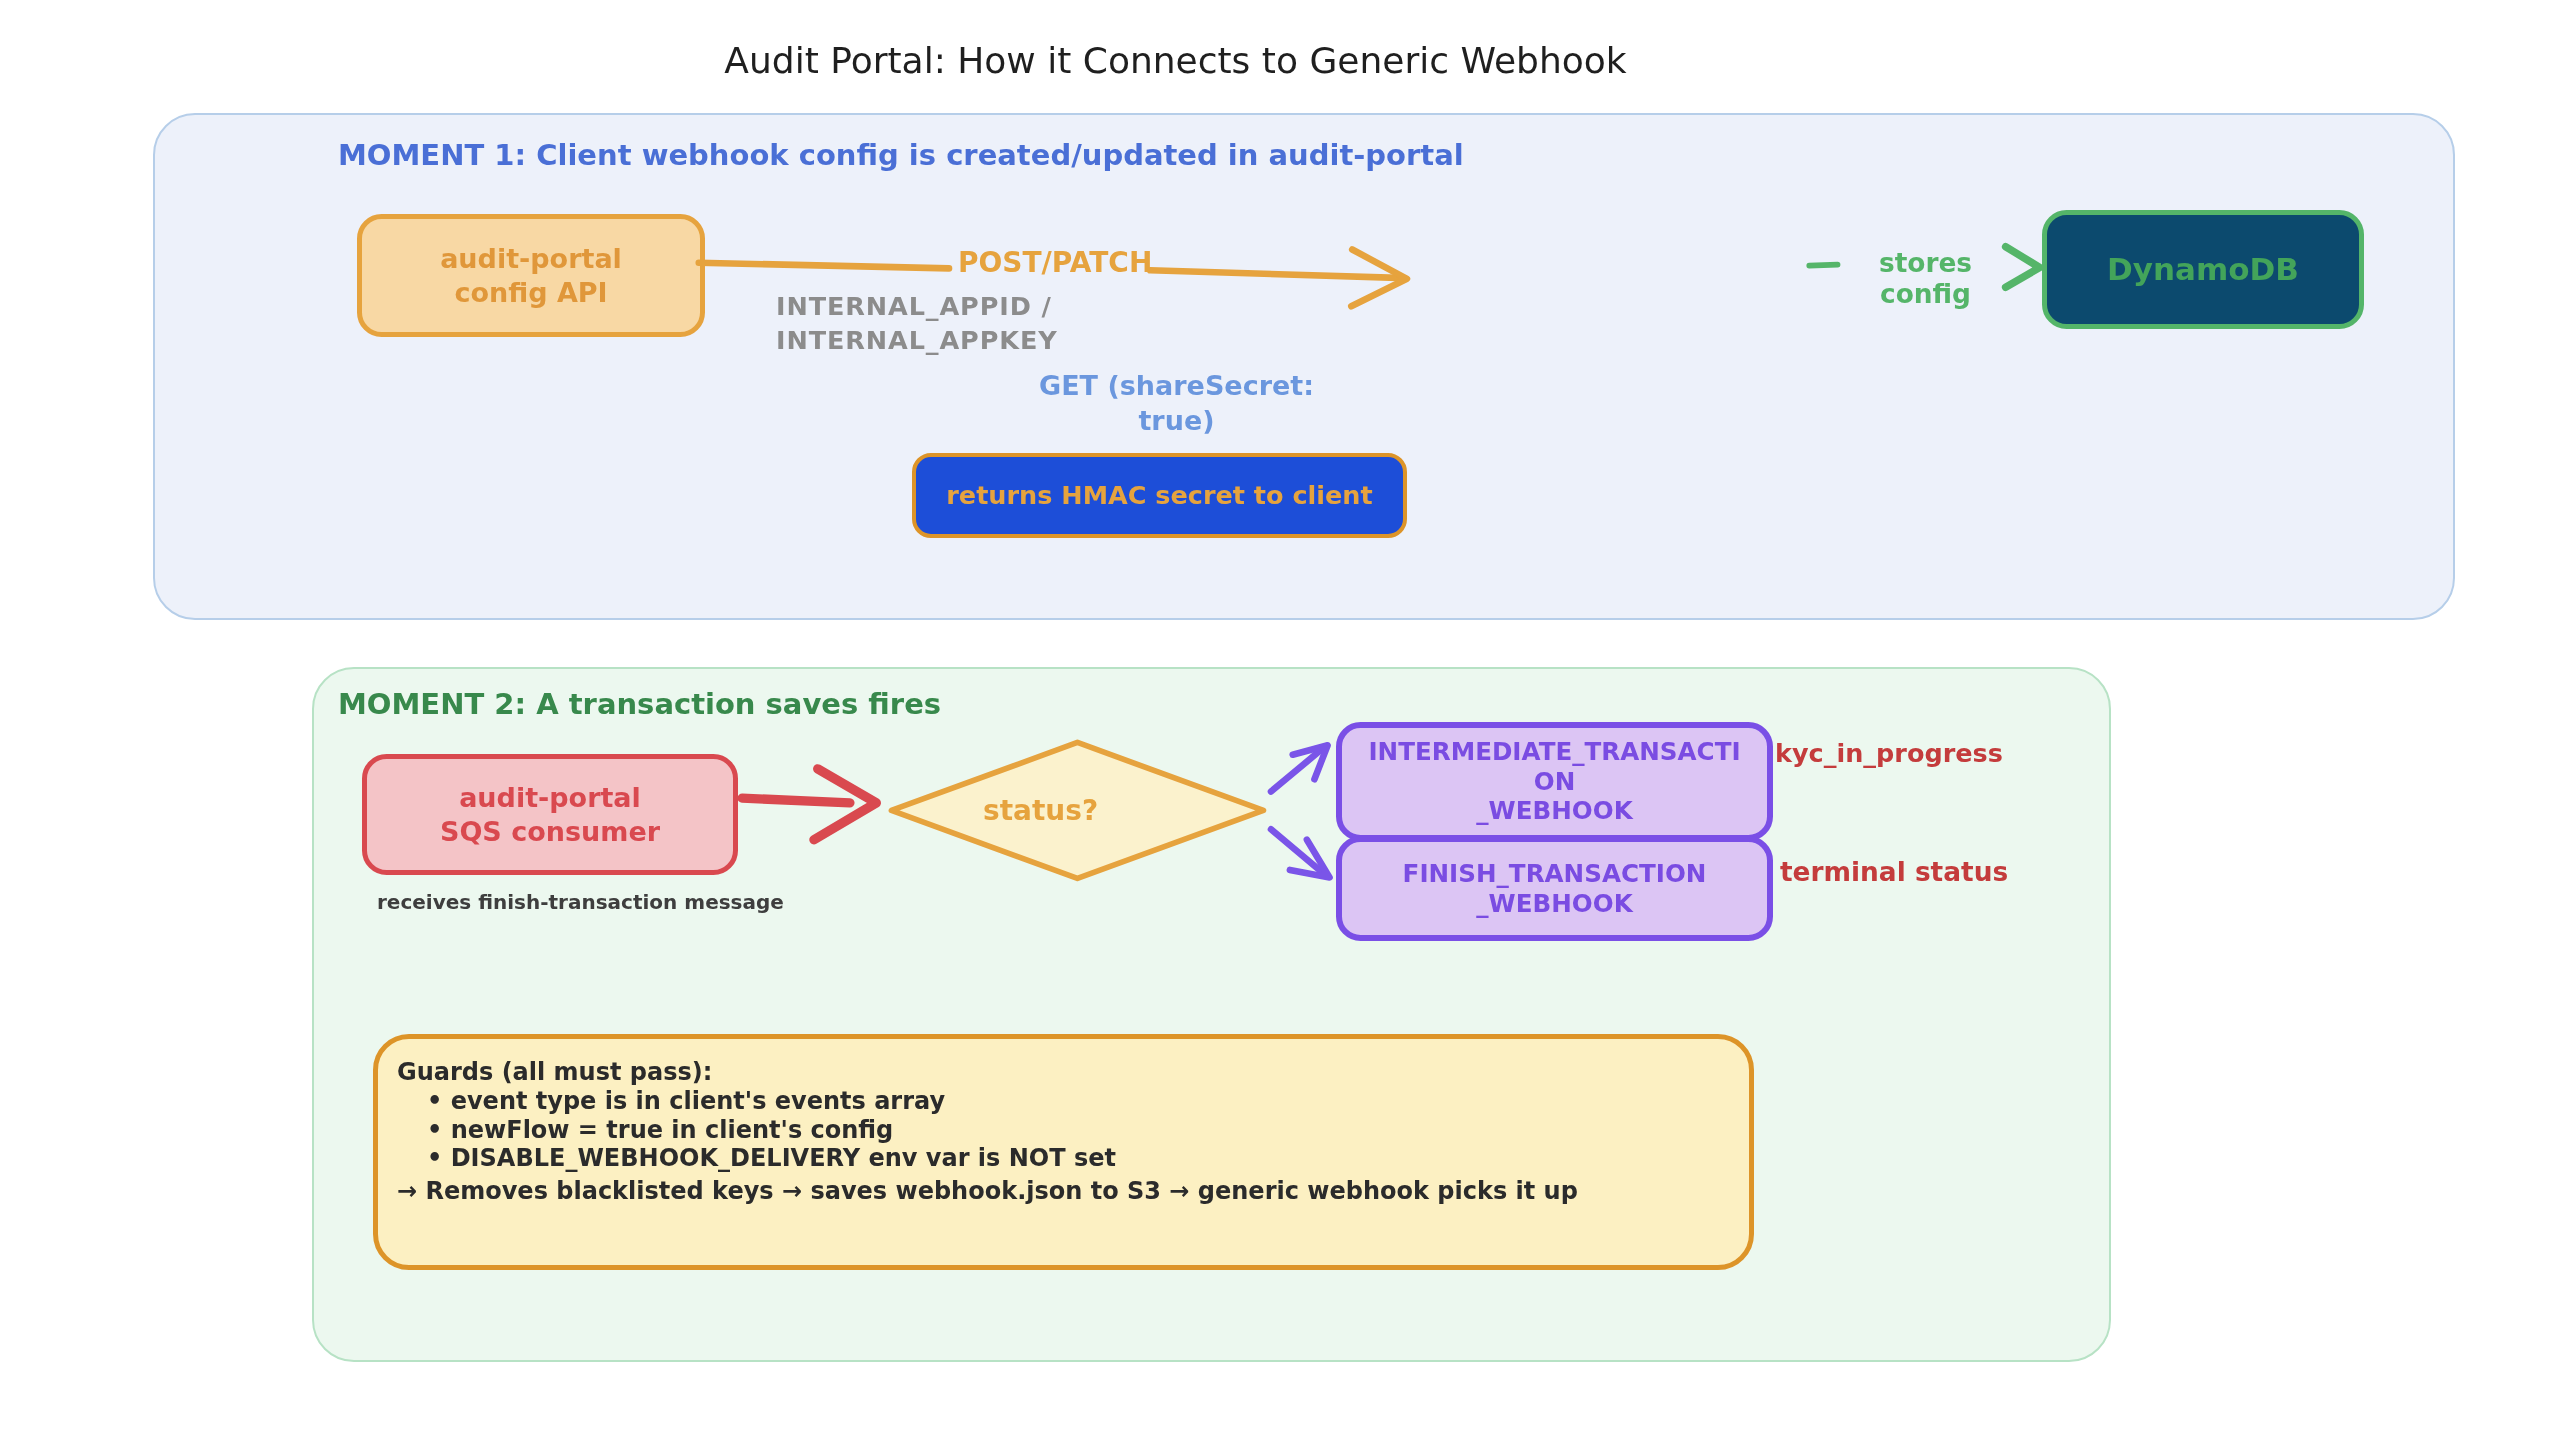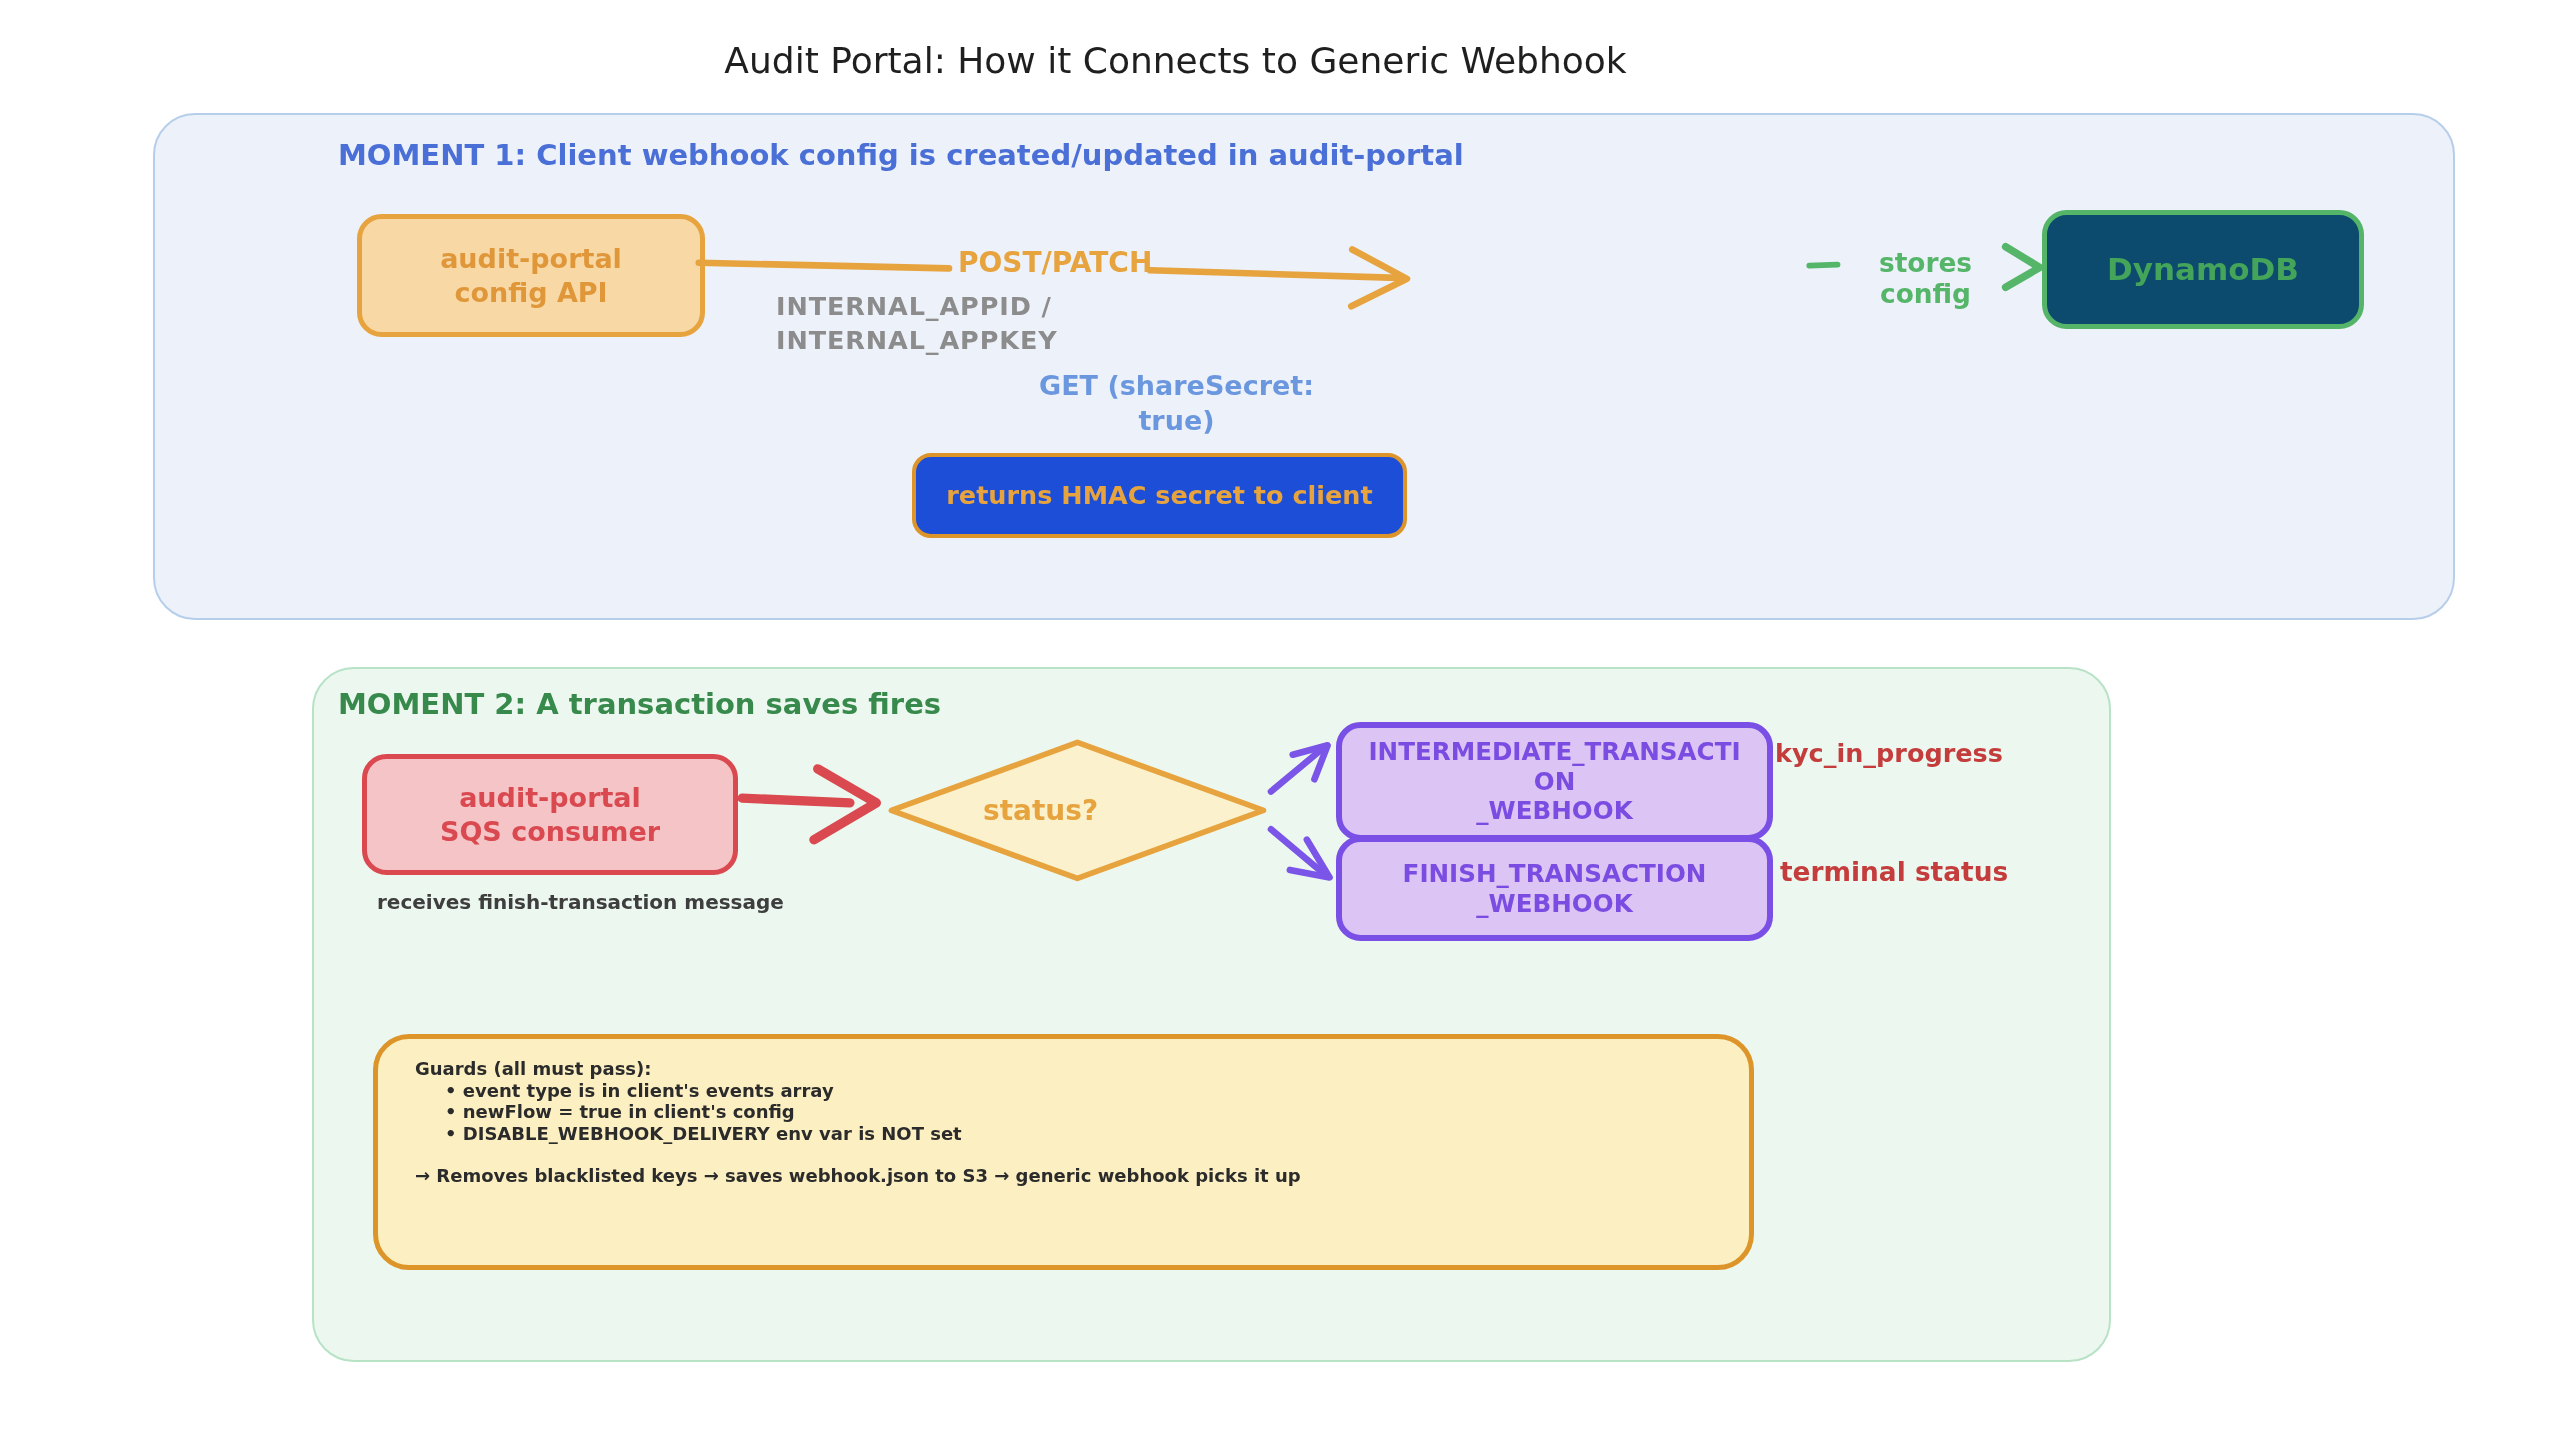--- a/index.html
+++ b/index.html
@@ -38,23 +38,23 @@
   #status-label{left:983px;top:794px;width:189px;font-size:28px;font-weight:700;color:#e6a33e;text-align:left;}
   #intermediate-box{left:1336px;top:722px;width:425px;height:107px;background:#dcc5f4;
                     border:6.6px solid #7a4fe6;color:#7a4ce2;font-size:24.6px;line-height:1.2;}
   #finish-box{left:1336px;top:836px;width:425px;height:93px;background:#dcc5f4;
               border:6.6px solid #7a4fe6;color:#7a4ce2;font-size:24.6px;line-height:1.2;}
   #kyc-label{left:1775px;top:738px;font-size:25.5px;font-weight:700;color:#c43c3c;}
   #terminal-label{left:1780px;top:856px;font-size:26.4px;font-weight:700;color:#c43c3c;}
 
   #guards-box{left:373px;top:1034px;width:1381px;height:236px;background:#fcf0c2;
               border:5.7px solid #dd9428;border-radius:36px;color:#2b2b2b;
-              box-sizing:border-box;padding:19px 37px;font-size:18px;font-weight:600;line-height:1.2;}
+              box-sizing:border-box;padding:19px 19px;font-size:24px;font-weight:600;line-height:1.2;}
   #guards-box .bullet{padding-left:30px;}
-  #guards-box .flow{margin-top:21px;}
+  #guards-box .flow{margin-top:4px;}
   svg.layer{position:absolute;left:0;top:0;pointer-events:none;}
 </style>
 </head>
 <body>
 
 <div id="canvas">
 
   <div id="title" class="abs">Audit Portal: How it Connects to Generic Webhook</div>
 
   <div id="m1-panel" class="abs"></div>

